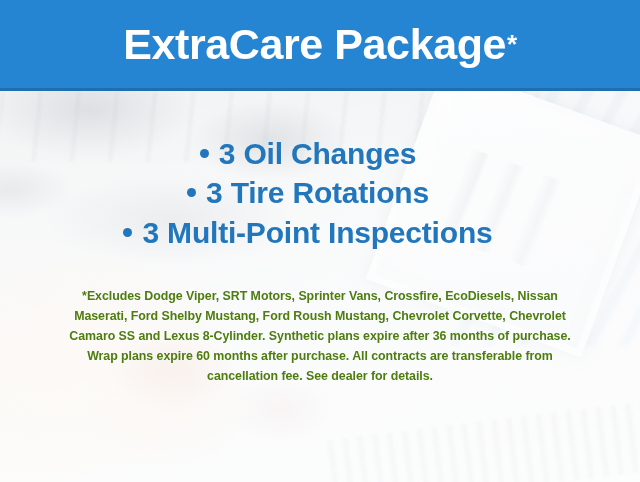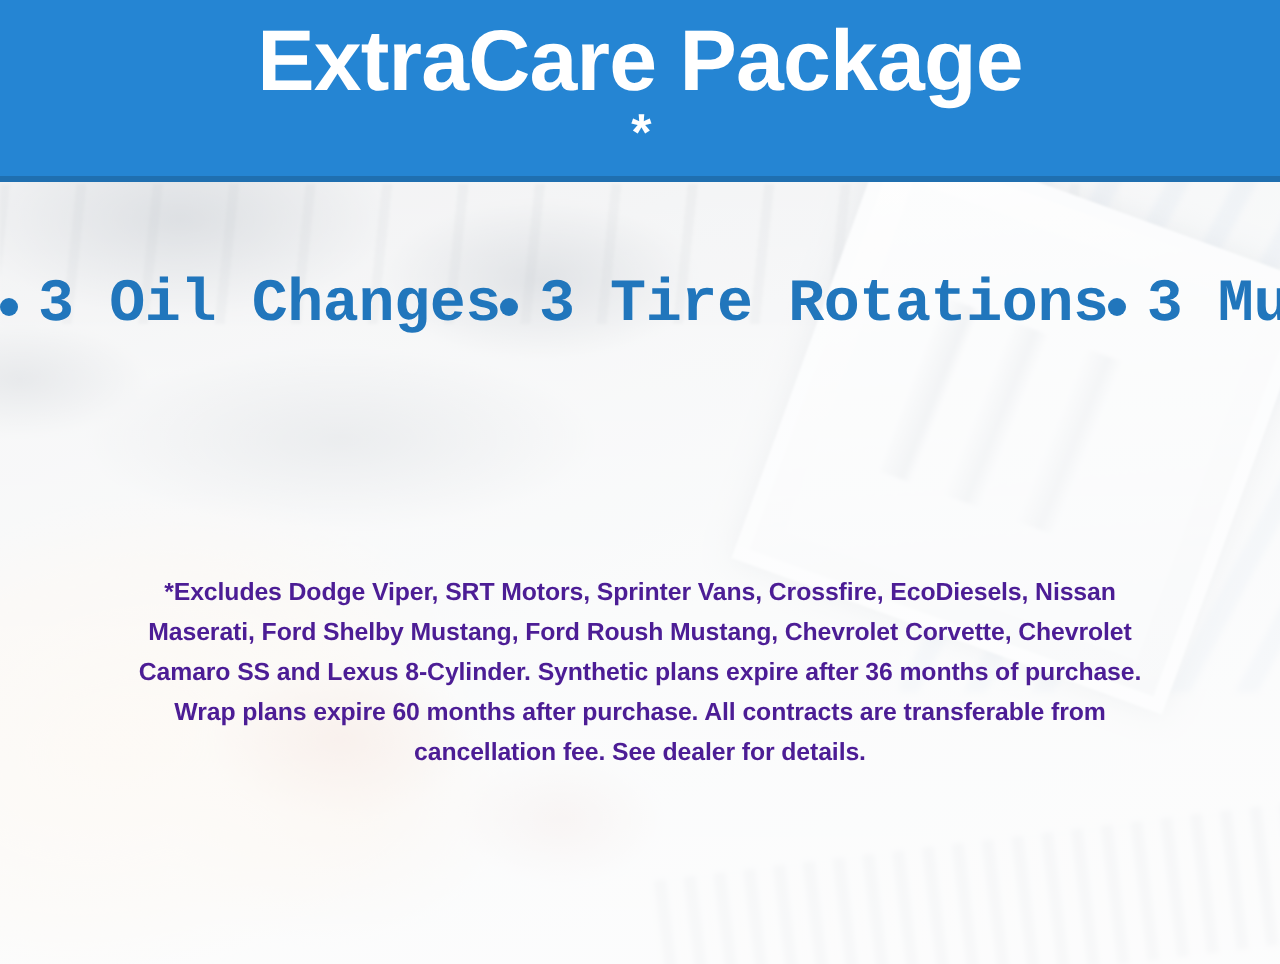--- a/index.html
+++ b/index.html
@@ -196,40 +196,38 @@
     height: 88px;
     display: flex;
     align-items: center;
     justify-content: center;
     color: #ffffff;
     font-size: 43px;
     font-weight: bold;
     letter-spacing: -0.4px;
     white-space: nowrap;
     line-height: 1;
-    flex-direction: column;
   }
   .banner-title .star {
     font-size: 26px;
     vertical-align: super;
     line-height: 1;
     margin-left: 1px;
   }
 
   
   .features {
     position: absolute;
     left: 0;
     top: 134px;
     width: 616px;
     z-index: 6;
     display: flex;
-    flex-direction: row;
+    flex-direction: column;
     align-items: center;
-    font-family: Liberation Mono, monospace;
   }
   .feature-row {
     display: flex;
     align-items: center;
     color: #2176bc;
     font-size: 30px;
     font-weight: bold;
     line-height: 1.31;
     white-space: nowrap;
     letter-spacing: -0.2px;
@@ -245,21 +243,21 @@
   }
 
   
   .disclaimer {
     position: absolute;
     left: 25px;
     top: 286px;
     width: 590px;
     z-index: 6;
     text-align: center;
-    color: #4c1d95;
+    color: #4d7c0f;
     font-size: 12.4px;
     font-weight: bold;
     line-height: 1.62;
     letter-spacing: -0.05px;
   }
   .disclaimer .line {
     display: block;
     white-space: nowrap;
   }
 </style>

